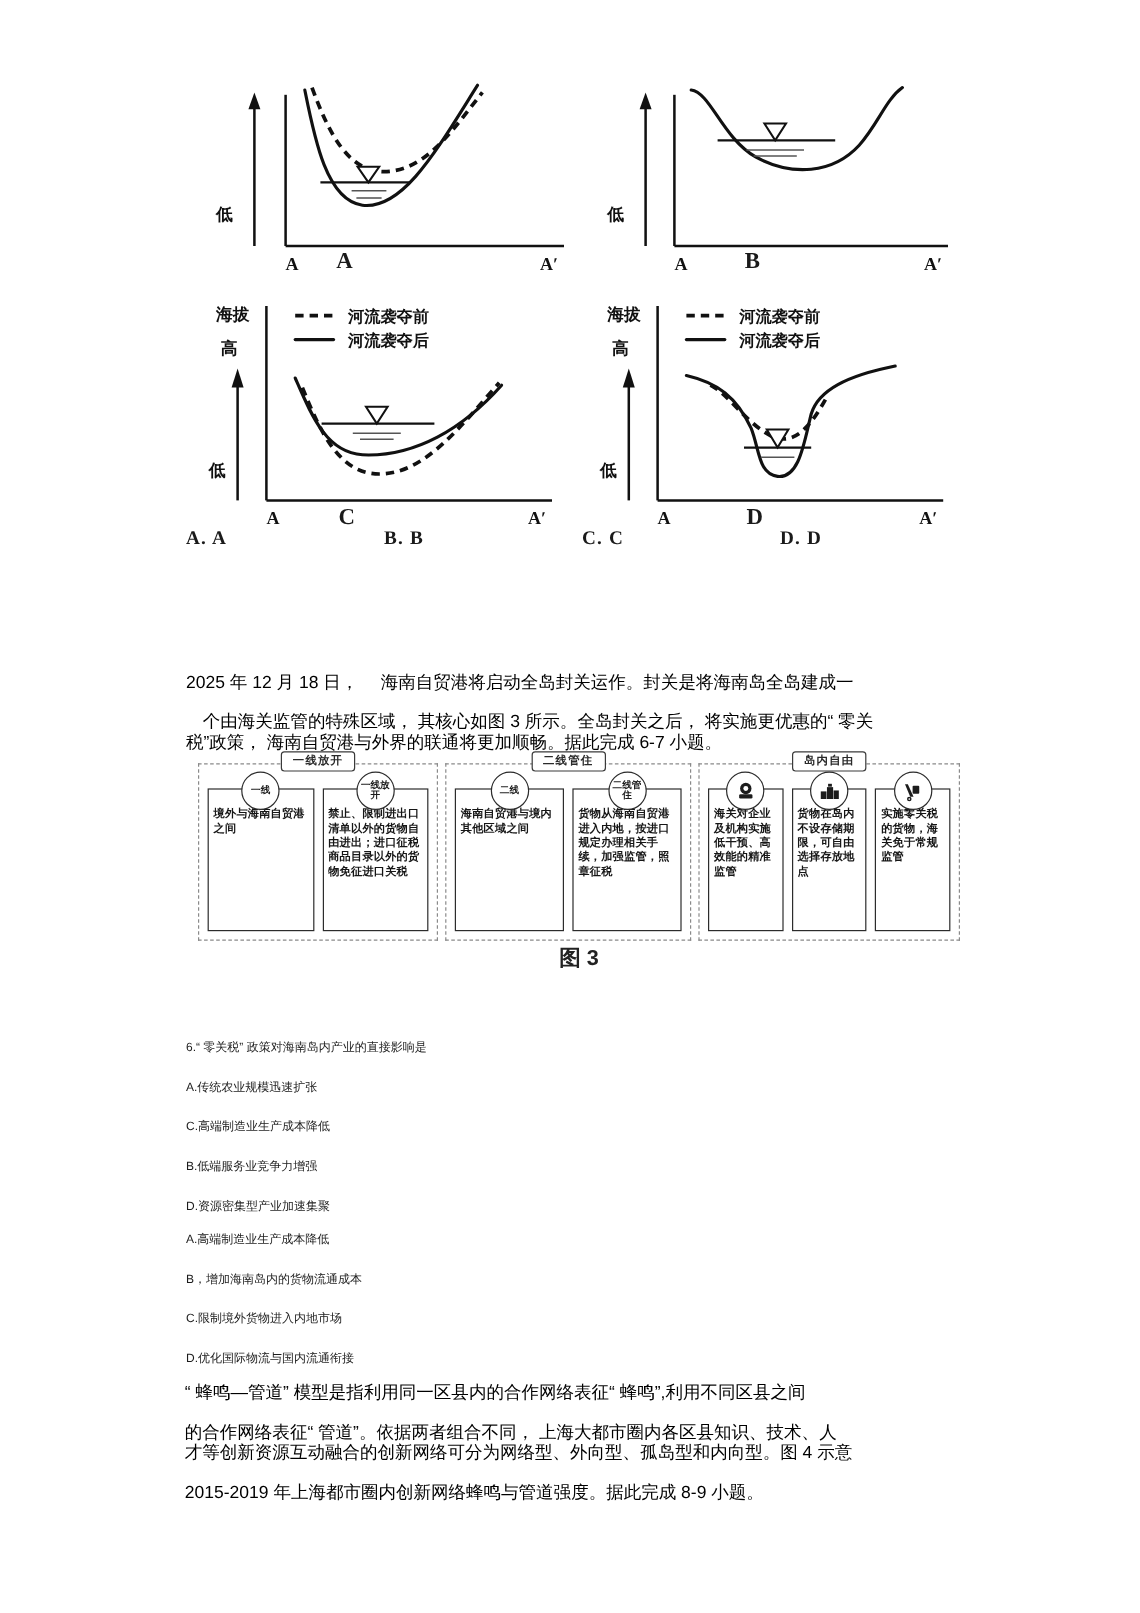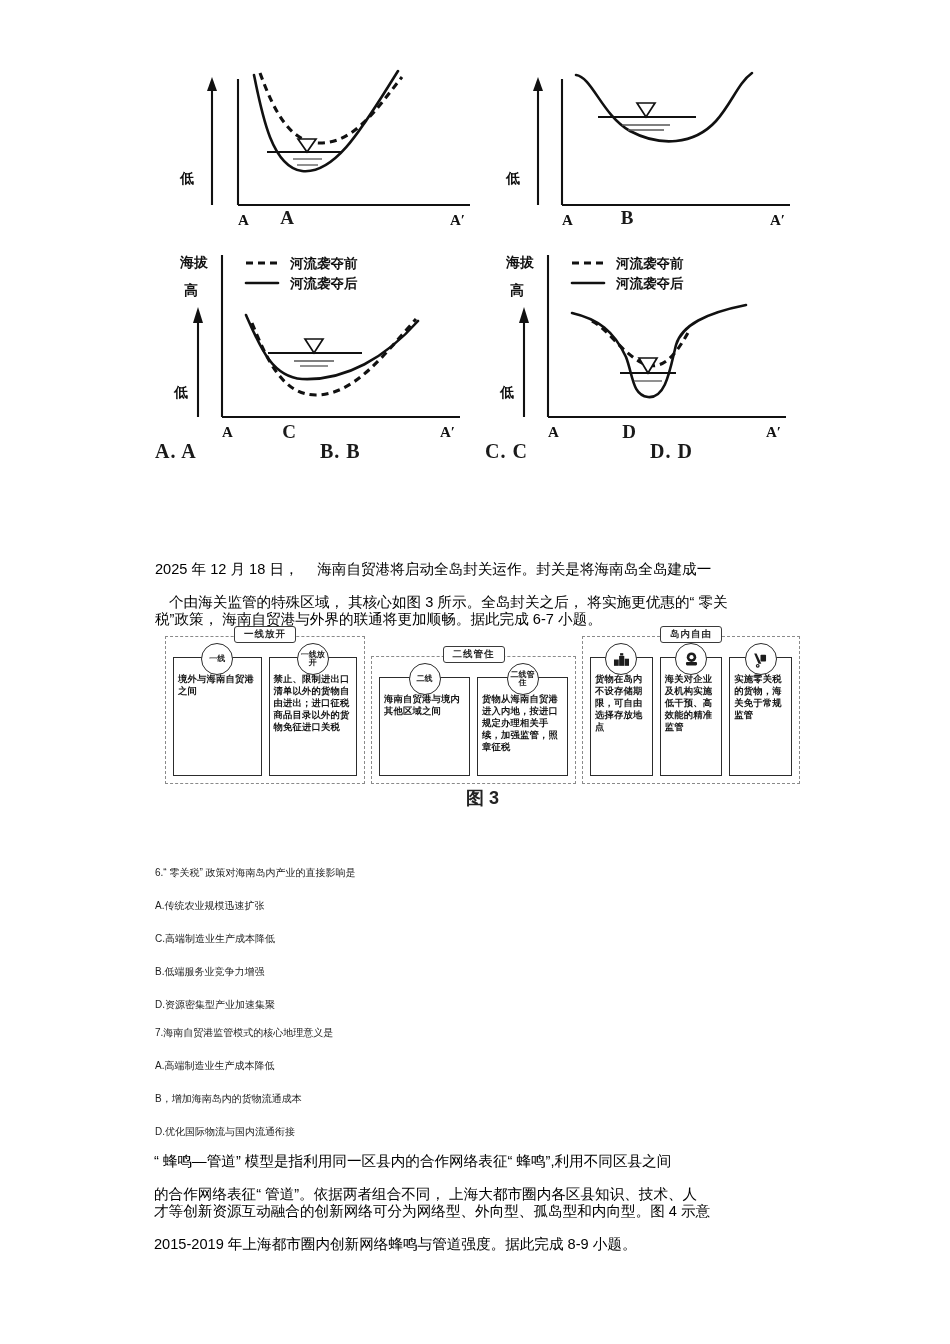--- a/index.html
+++ b/index.html
@@ -74,21 +74,21 @@
   }
 
   
   #answer-row {
     position: absolute;
     left: 155px;
     top: 440px;
     width: 660px;
     display: flex;
     font-family: "Liberation Serif", serif;
-    font-size: 20px;
+    font-size: 16px;
     font-weight: 700;
     letter-spacing: 1px;
   }
   #answer-row .opt { width: 25%; }
 
   
   .passage {
     position: absolute;
     font-family: "Liberation Sans", "DejaVu Sans", sans-serif;
     font-size: 14.6px;
@@ -116,21 +116,21 @@
   .fig3-group {
     position: relative;
     border: 1.4px dashed #8a8a8a;
     flex: 1;
     padding: 20px 7px 7px 7px;
     box-sizing: border-box;
     display: flex;
     gap: 7px;
   }
   .fig3-group.g1 { flex: 0 0 200px; }
-  .fig3-group.g2 { flex: 0 0 205px; margin-top: 20px; }
+  .fig3-group.g2 { flex: 0 0 205px; }
   .fig3-group.g3 { flex: 1; }
   .group-title {
     position: absolute;
     top: -11px;
     left: 50%;
     transform: translateX(-50%);
     background: #fff;
     border: 1.3px solid #3a3a3a;
     border-radius: 3px;
     padding: 1px 9px;
@@ -372,38 +372,38 @@
         <div class="card-text">货物从海南自贸港进入内地，按进口规定办理相关手续，加强监管，照章征税</div>
       </div>
     </div>
 
     <div class="fig3-group g3">
       <div class="group-title">岛内自由</div>
 
       <div class="fig3-card">
         <div class="card-badge icon-badge">
           <svg width="19" height="19" viewBox="0 0 24 24" aria-hidden="true">
+            <circle cx="12" cy="9" r="6" fill="#1c1c1c"></circle>
+            <circle cx="12" cy="9" r="2.6" fill="#fff"></circle>
+            <rect x="5" y="15" width="14" height="4.5" rx="1.4" fill="#1c1c1c"></rect>
+          </svg>
+        </div>
+        <div class="card-text">海关对企业及机构实施低干预、高效能的精准监管</div>
+      </div>
+
+      <div class="fig3-card">
+        <div class="card-badge icon-badge">
+          <svg width="19" height="19" viewBox="0 0 24 24" aria-hidden="true">
             <rect x="2.5" y="12" width="6" height="8" fill="#1c1c1c"></rect>
             <rect x="9" y="7.5" width="6.5" height="12.5" fill="#1c1c1c"></rect>
             <rect x="16" y="11" width="5.5" height="9" fill="#1c1c1c"></rect>
             <rect x="10.2" y="4" width="4" height="3" fill="#1c1c1c"></rect>
           </svg>
         </div>
         <div class="card-text">货物在岛内不设存储期限，可自由选择存放地点</div>
-      </div>
-
-      <div class="fig3-card">
-        <div class="card-badge icon-badge">
-          <svg width="19" height="19" viewBox="0 0 24 24" aria-hidden="true">
-            <circle cx="12" cy="9" r="6" fill="#1c1c1c"></circle>
-            <circle cx="12" cy="9" r="2.6" fill="#fff"></circle>
-            <rect x="5" y="15" width="14" height="4.5" rx="1.4" fill="#1c1c1c"></rect>
-          </svg>
-        </div>
-        <div class="card-text">海关对企业及机构实施低干预、高效能的精准监管</div>
       </div>
 
       <div class="fig3-card">
         <div class="card-badge icon-badge">
           <svg width="19" height="19" viewBox="0 0 24 24" aria-hidden="true">
             <path d="M4 4.5 L7 4.5 L13 17.5 L9.5 17.5 Z" fill="#1c1c1c"></path>
             <rect x="12" y="6" width="7" height="8.5" rx="1" fill="#1c1c1c"></rect>
             <circle cx="8.5" cy="20" r="2.4" fill="#1c1c1c"></circle>
             <circle cx="8.5" cy="20" r="0.9" fill="#fff"></circle>
           </svg>
@@ -418,23 +418,23 @@
 
 <div class="question-block" id="question-6">
   <p class="q-stem">6.“ 零关税” 政策对海南岛内产业的直接影响是</p>
   <p class="q-opt">A.传统农业规模迅速扩张</p>
   <p class="q-opt">C.高端制造业生产成本降低</p>
   <p class="q-opt">B.低端服务业竞争力增强</p>
   <p class="q-opt last">D.资源密集型产业加速集聚</p>
 </div>
 
 <div class="question-block" id="question-7">
-  <p class="q-stem">7.海南自贸港监管模式的核心地理意义是</p>
   <p class="q-opt">A.高端制造业生产成本降低</p>
   <p class="q-opt">B，增加海南岛内的货物流通成本</p>
+  <p class="q-opt">C.限制境外货物进入内地市场</p>
   <p class="q-opt last">D.优化国际物流与国内流通衔接</p>
 </div>
 
 <div class="passage" id="passage-2">
   <p class="ln1">“ 蜂鸣—管道” 模型是指利用同一区县内的合作网络表征“ 蜂鸣”,利用不同区县之间</p>
   <p class="ln2">的合作网络表征“ 管道”。依据两者组合不同， 上海大都市圈内各区县知识、技术、人</p>
   <p class="ln3">才等创新资源互动融合的创新网络可分为网络型、外向型、孤岛型和内向型。图 4 示意</p>
   <p class="ln4">2015-2019 年上海都市圈内创新网络蜂鸣与管道强度。据此完成 8-9 小题。</p>
 </div>
 

